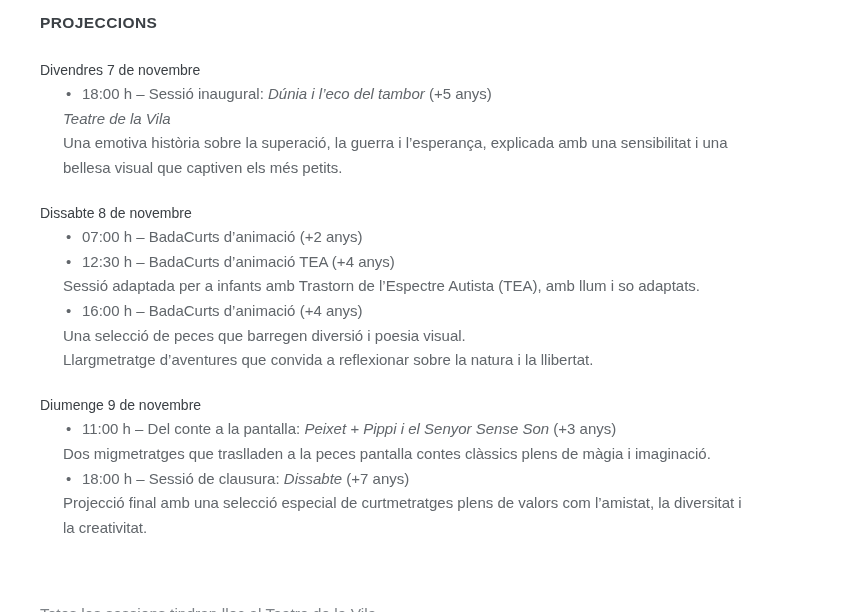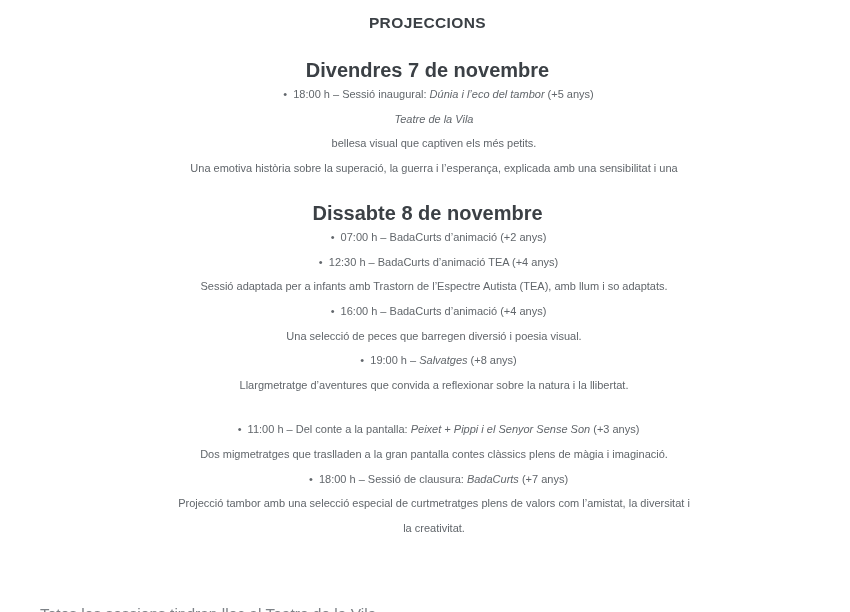--- a/index.html
+++ b/index.html
@@ -10,46 +10,45 @@
   .page {
     position: relative;
     width: 850px;
     height: 612px;
     background: #ffffff;
     overflow: hidden;
     font-family: "Liberation Sans", sans-serif;
   }
   .content {
     padding: 11px 35px 0 40px;
-    text-align: center;
   }
   .doc-title {
     font-size: 15.5px;
     font-weight: bold;
     letter-spacing: 0.4px;
     color: #3b4045;
     line-height: 24.6px;
     margin: 0 0 22px 0;
   }
   .section {
     margin-top: 20px;
   }
   .section-heading {
-    font-size: 20px;
-    font-weight: bold;
+    font-size: 14px;
+    font-weight: normal;
     color: #3b4045;
     line-height: 24.6px;
     margin: 0;
     white-space: nowrap;
   }
   .line {
-    font-size: 11px;
+    font-size: 15px;
     line-height: 24.6px;
     color: #61666b;
-    margin-left: 13px;
+    margin-left: 23px;
     white-space: nowrap;
   }
   .bullet-dot {
     display: inline-block;
     width: 19px;
     padding-left: 3px;
     box-sizing: border-box;
     color: #61666b;
   }
   .seg-italic {
@@ -69,36 +68,36 @@
 <body>
 
 <div class="page">
   <div class="content">
     <h1 class="doc-title">PROJECCIONS</h1>
     <div id="sections">
         <div class="section">
           <h2 class="section-heading">Divendres 7 de novembre</h2>
           <div class="line bullet"><span class="bullet-dot">•</span><span class="seg-regular">18:00 h – Sessió inaugural: </span><span class="seg-italic">Dúnia i l’eco del tambor</span><span class="seg-regular"> (+5 anys)</span></div>
           <div class="line"><span class="seg-italic">Teatre de la Vila</span></div>
+          <div class="line"><span class="seg-regular">Una emotiva història sobre la superació, la guerra i l’esperança, explicada amb una sensibilitat i una</span></div>
           <div class="line"><span class="seg-regular">bellesa visual que captiven els més petits.</span></div>
-          <div class="line"><span class="seg-regular">Una emotiva història sobre la superació, la guerra i l’esperança, explicada amb una sensibilitat i una</span></div>
         </div>
         <div class="section">
           <h2 class="section-heading">Dissabte 8 de novembre</h2>
           <div class="line bullet"><span class="bullet-dot">•</span><span class="seg-regular">07:00 h – BadaCurts d’animació (+2 anys)</span></div>
           <div class="line bullet"><span class="bullet-dot">•</span><span class="seg-regular">12:30 h – BadaCurts d’animació TEA (+4 anys)</span></div>
           <div class="line"><span class="seg-regular">Sessió adaptada per a infants amb Trastorn de l’Espectre Autista (TEA), amb llum i so adaptats.</span></div>
           <div class="line bullet"><span class="bullet-dot">•</span><span class="seg-regular">16:00 h – BadaCurts d’animació (+4 anys)</span></div>
           <div class="line"><span class="seg-regular">Una selecció de peces que barregen diversió i poesia visual.</span></div>
-          <div class="line bullet"><span class="bullet-dot">•</span><span class="seg-regular">19:00 h – </span><span class="seg-italic">Salvatges</span><span class="seg-regular"> (+8 anys)</span></div>
           <div class="line"><span class="seg-regular">Llargmetratge d’aventures que convida a reflexionar sobre la natura i la llibertat.</span></div>
         </div>
         <div class="section">
+          <h2 class="section-heading">Diumenge 9 de novembre</h2>
           <div class="line bullet"><span class="bullet-dot">•</span><span class="seg-regular">11:00 h – Del conte a la pantalla: </span><span class="seg-italic">Peixet + Pippi i el Senyor Sense Son</span><span class="seg-regular"> (+3 anys)</span></div>
-          <div class="line"><span class="seg-regular">Dos migmetratges que traslladen a la gran pantalla contes clàssics plens de màgia i imaginació.</span></div>
-          <div class="line bullet"><span class="bullet-dot">•</span><span class="seg-regular">18:00 h – Sessió de clausura: </span><span class="seg-italic">BadaCurts</span><span class="seg-regular"> (+7 anys)</span></div>
-          <div class="line"><span class="seg-regular">Projecció tambor amb una selecció especial de curtmetratges plens de valors com l’amistat, la diversitat i</span></div>
+          <div class="line"><span class="seg-regular">Dos migmetratges que traslladen a la peces pantalla contes clàssics plens de màgia i imaginació.</span></div>
+          <div class="line bullet"><span class="bullet-dot">•</span><span class="seg-regular">18:00 h – Sessió de clausura: </span><span class="seg-italic">Dissabte</span><span class="seg-regular"> (+7 anys)</span></div>
+          <div class="line"><span class="seg-regular">Projecció final amb una selecció especial de curtmetratges plens de valors com l’amistat, la diversitat i</span></div>
           <div class="line"><span class="seg-regular">la creativitat.</span></div>
         </div>
       </div>
   </div>
   <div class="cutoff-line">Totes les sessions tindran lloc al Teatre de la Vila</div>
 </div>
 
 </body></html>

